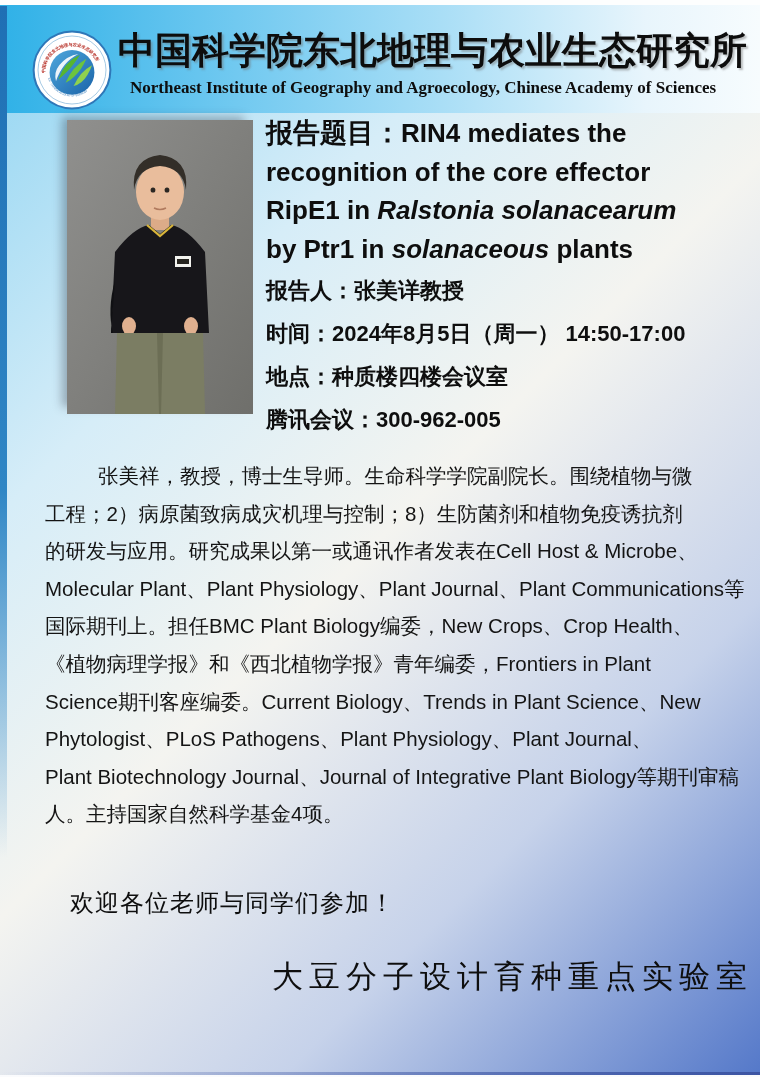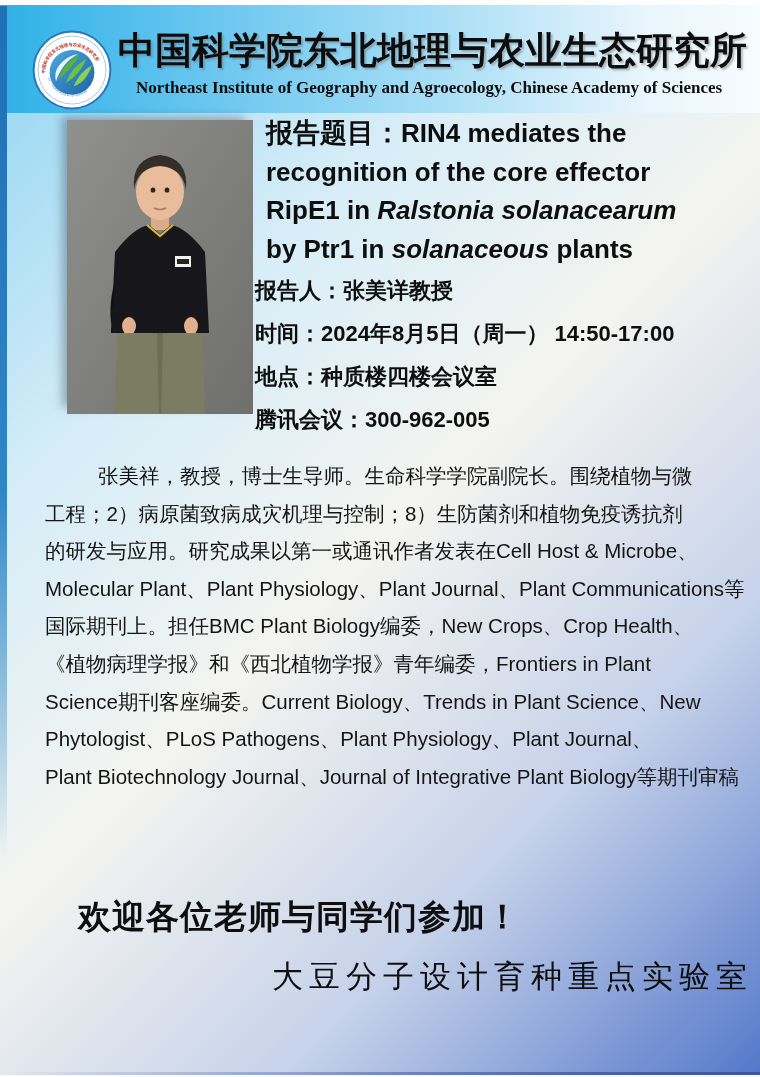--- a/index.html
+++ b/index.html
@@ -15,40 +15,40 @@
     background:linear-gradient(to bottom,#1f6fb4 0%,#2f86c5 55%,rgba(95,160,210,0) 97%);}
   .bottom-accent{position:absolute;bottom:2px;left:0;right:0;height:3px;
     background:linear-gradient(to right,rgba(120,140,200,0),#3d55a3);}
   .bottom-white{position:absolute;bottom:0;left:0;width:100%;height:2px;background:#fafbfd;}
 
   .logo{position:absolute;left:32px;top:30px;width:80px;height:80px;z-index:7;}
 
   .header-text{position:absolute;left:118px;top:26px;width:636px;z-index:7;}
   .inst-cn{margin:0;font-size:37px;font-weight:bold;letter-spacing:0px;color:#0d0d0d;
     text-shadow:2px 2px 2px rgba(110,110,110,0.45);white-space:nowrap;}
-  .inst-en{margin:2px 0 0 18px;font-family:"Liberation Serif","DejaVu Serif",serif;
+  .inst-en{margin:2px 0 0 12px;font-family:"Liberation Serif","DejaVu Serif",serif;
     font-weight:bold;font-size:17px;color:#0d0d0d;white-space:nowrap;}
 
   .photo{position:absolute;left:67px;top:120px;width:186px;height:294px;
     box-shadow:-7px -5px 9px -2px rgba(40,45,60,0.35);}
   .photo svg{display:block;}
 
   .talk{position:absolute;left:266px;top:114px;width:482px;line-height:38.6px;
     font-size:26px;font-weight:bold;color:#0e0e0e;}
   .talk .cn-label{font-size:27px;margin-top:43px;}
   .talk .it{font-style:italic;}
 
-  .info{position:absolute;left:255px;top:269px;width:482px;font-weight:bold;color:#0e0e0e;}
+  .info{position:absolute;left:266px;top:269px;width:482px;font-weight:bold;color:#0e0e0e;}
   .info .row{height:43px;line-height:43px;font-size:22px;white-space:nowrap;}
 
   .bio{position:absolute;left:45px;top:443px;width:700px;font-size:20.5px;color:#141414;}
   .bio .line{height:37.6px;line-height:37.6px;white-space:nowrap;}
   .bio .line.first{text-indent:53px;margin-top:14px;}
 
-  .welcome{position:absolute;left:70px;top:887px;margin:8px;font-size:33px;font-weight:bold;
+  .welcome{position:absolute;left:70px;top:887px;margin:0;font-size:24px;font-weight:normal;
     letter-spacing:1px;color:#0e0e0e;}
   .lab{position:absolute;left:260px;top:944px;margin:12px;font-size:31px;font-weight:normal;
     letter-spacing:6px;color:#0e0e0e;white-space:nowrap;}
 </style>
 </head>
 <body>
 
 <div class="poster">
   <div class="header-band"></div>
   <div class="top-strip"></div>
@@ -129,20 +129,21 @@
   <div class="bio">
     <div class="line first">张美祥，教授，博士生导师。生命科学学院副院长。围绕植物与微</div>
     <div class="line">工程；2）病原菌致病成灾机理与控制；8）生防菌剂和植物免疫诱抗剂</div>
     <div class="line">的研发与应用。研究成果以第一或通讯作者发表在Cell Host &amp; Microbe、</div>
     <div class="line">Molecular Plant、Plant Physiology、Plant Journal、Plant Communications等</div>
     <div class="line">国际期刊上。担任BMC Plant Biology编委，New Crops、Crop Health、</div>
     <div class="line">《植物病理学报》和《西北植物学报》青年编委，Frontiers in Plant</div>
     <div class="line">Science期刊客座编委。Current Biology、Trends in Plant Science、New</div>
     <div class="line">Phytologist、PLoS Pathogens、Plant Physiology、Plant Journal、</div>
     <div class="line">Plant Biotechnology Journal、Journal of Integrative Plant Biology等期刊审稿</div>
+    <div class="line">人。主持国家自然科学基金4项。</div>
   </div>
 
   <p class="welcome">欢迎各位老师与同学们参加！</p>
   <p class="lab">大豆分子设计育种重点实验室</p>
 
   <div class="bottom-accent"></div>
   <div class="bottom-white"></div>
 </div>
 
 </body></html>

